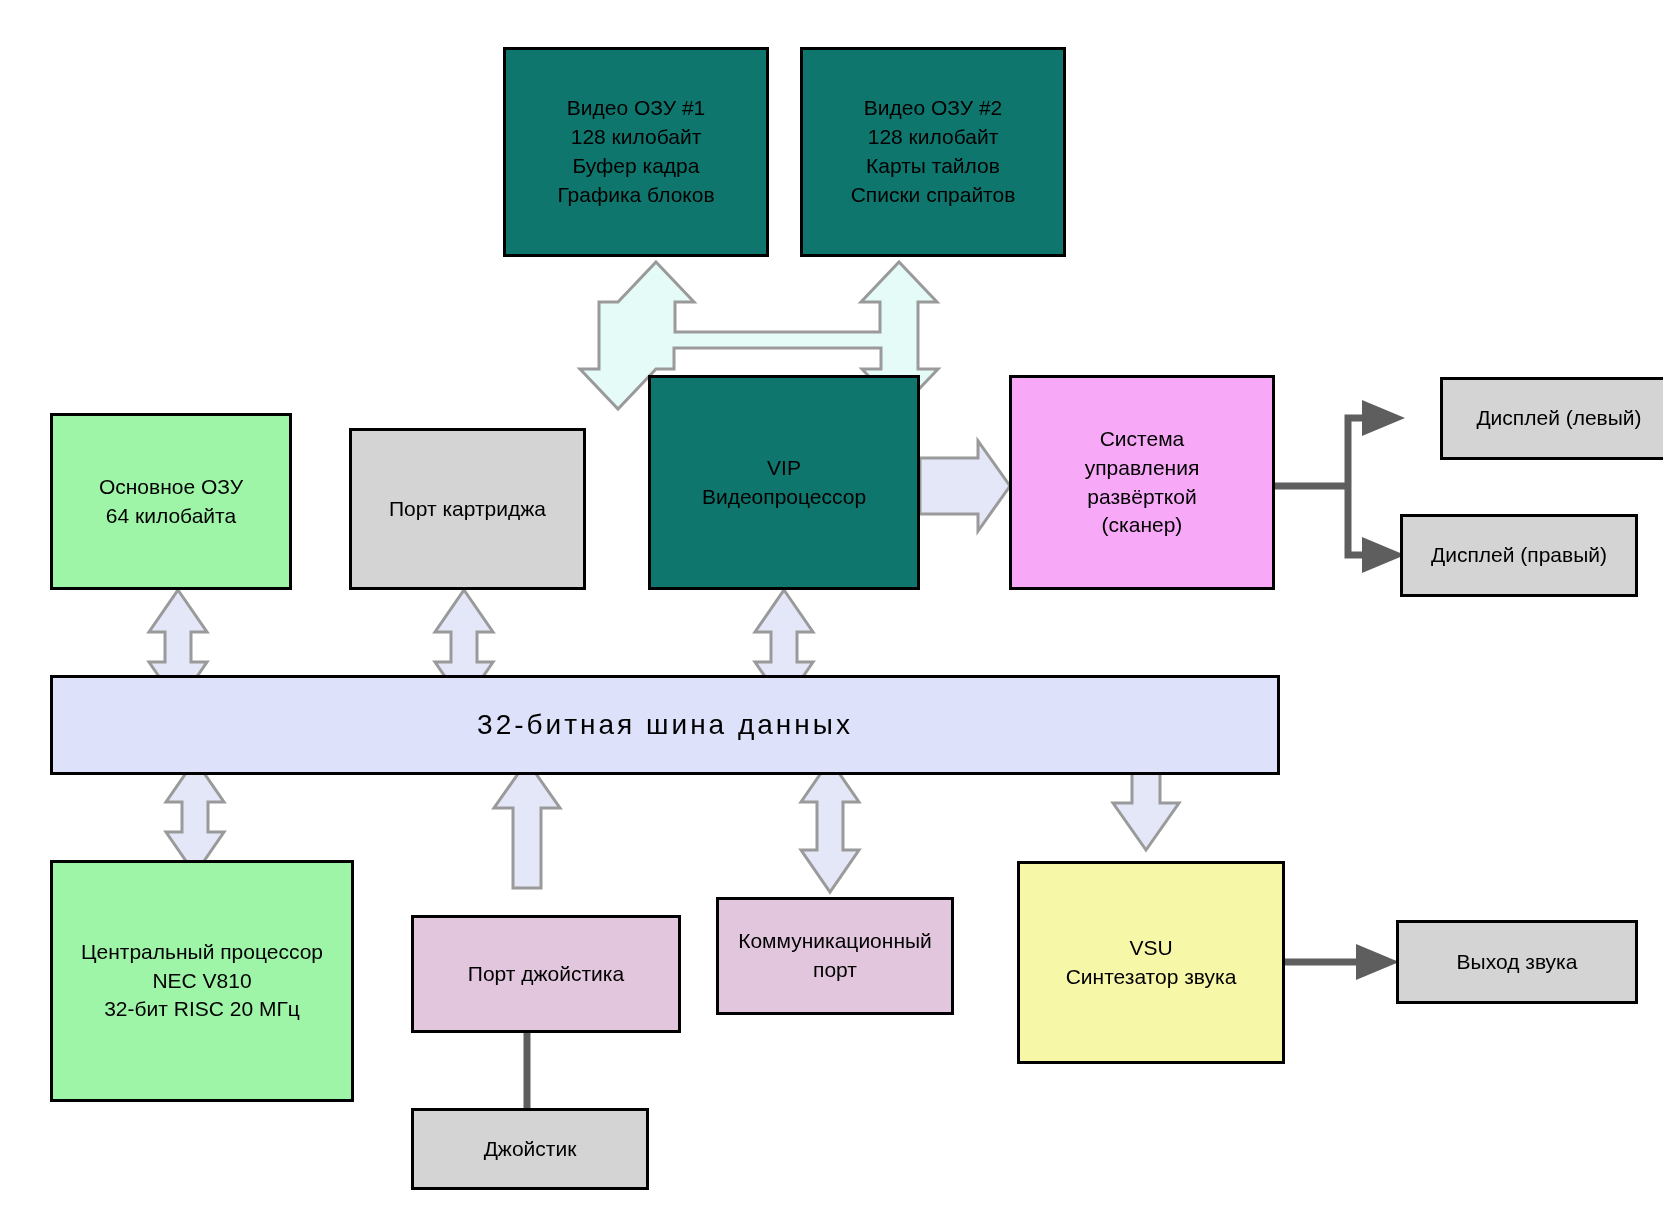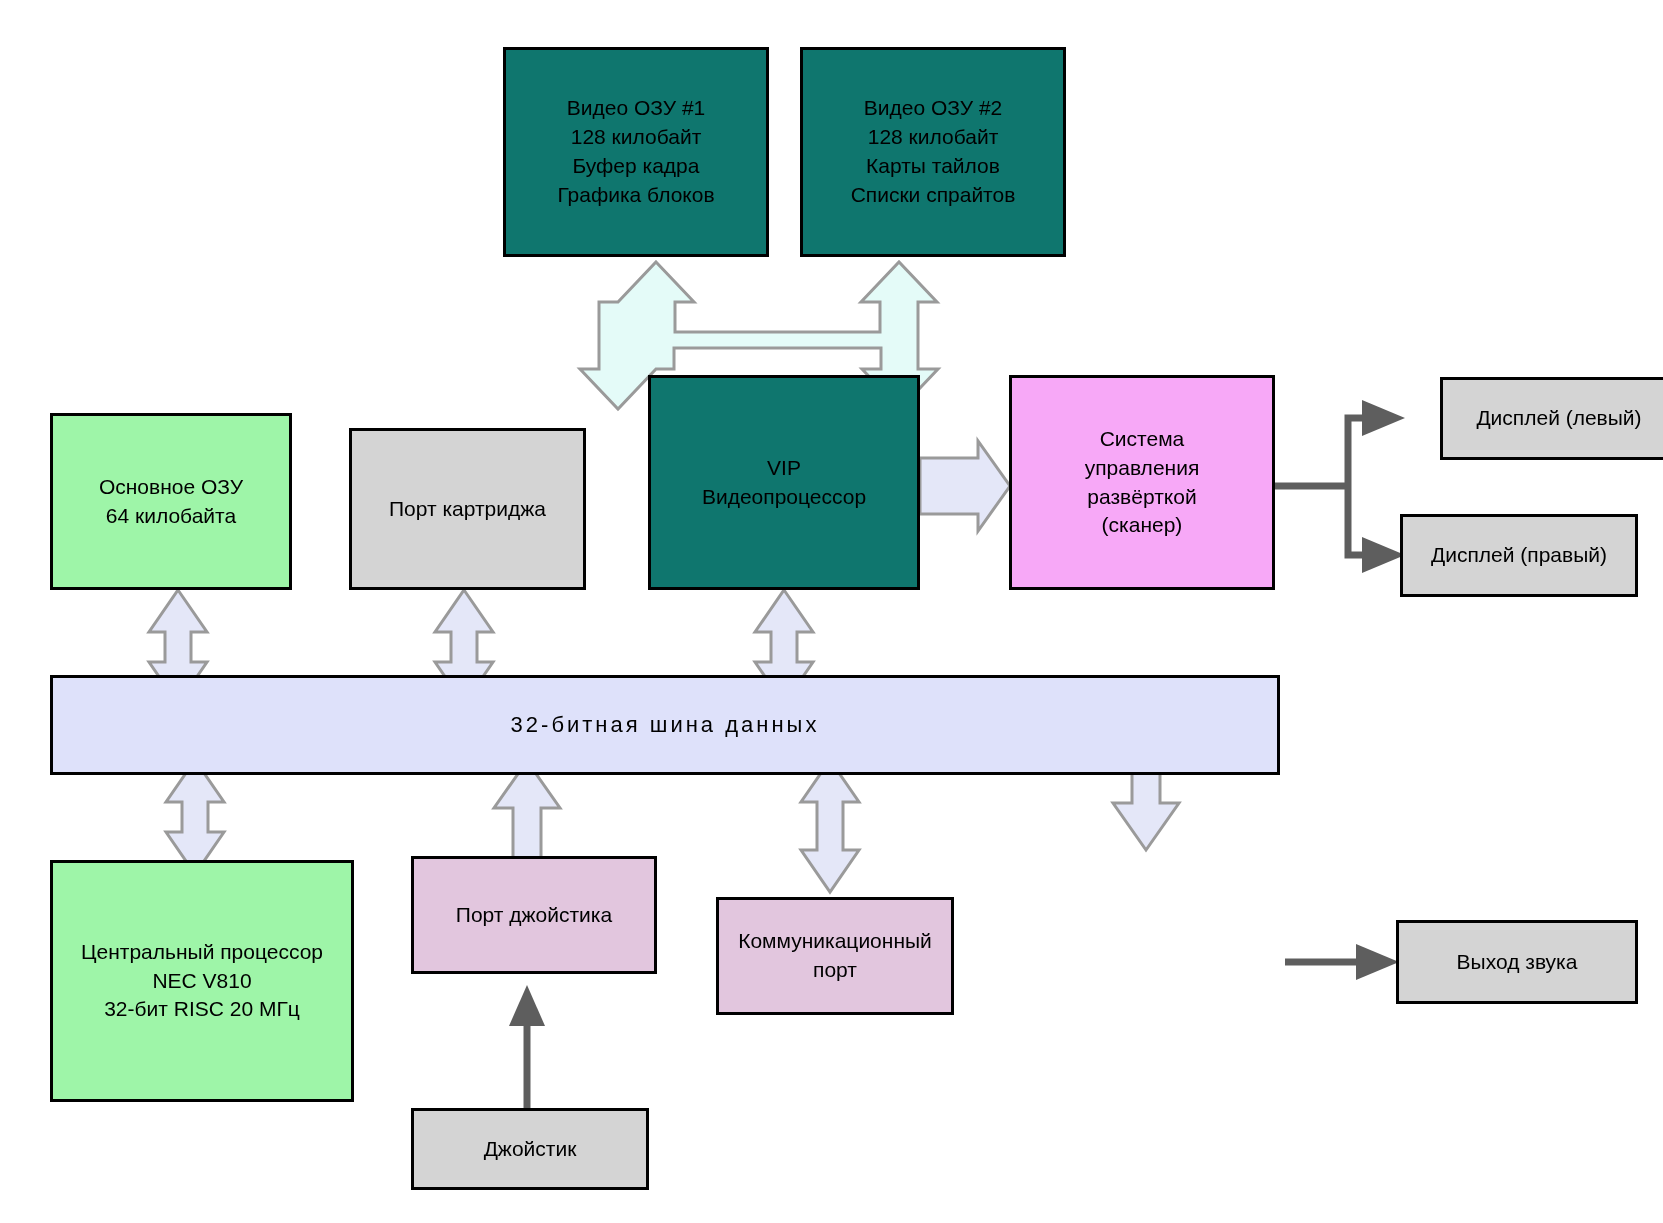--- a/index.html
+++ b/index.html
@@ -38,21 +38,21 @@
   }
   .n-blue   { background: #0f766e; }
   .n-green  { background: #9ef5a8; }
   .n-gray   { background: #d4d4d4; }
   .n-pink   { background: #f7a8f7; }
   .n-plum   { background: #e2c6de; }
   .n-yellow { background: #f7f7a8; }
   .n-bus    { background: #dee1fa; }
 
   #bus-bar {
-    font-size: 22px;
+    font-size: 28px;
     letter-spacing: 3px;
   }
 
   svg.arrows {
     position: absolute;
     left: 0;
     top: 0;
     width: 1663px;
     height: 1223px;
     pointer-events: none;
@@ -195,29 +195,33 @@
   <div class="node n-bus" id="bus-bar" style="left:50px; top:675px; width:1230px; height:100px;">
     <span class="node-label">32-битная шина данных</span>
   </div>
 
   <div class="node n-green" style="left:50px; top:860px; width:304px; height:242px;">
     <span class="node-label">Центральный процессор
 NEC V810
 32-бит RISC 20 МГц</span>
   </div>
 
-  <div class="node n-plum" style="left:411px; top:856px; width:246px; height:118px;text-align:center;">
+  <div class="node n-plum" style="left:411px; top:915px; width:270px; height:118px;text-align:center;">
     <span class="node-label">Порт джойстика</span>
   </div>
 
   <div class="node n-plum" style="left:716px; top:888px; width:238px; height:118px;margin-top:9px;">
     <span class="node-label">Коммуникационный
 порт</span>
   </div>
 
+  <div class="node n-yellow" style="left:1017px; top:861px; width:268px; height:203px;">
+    <span class="node-label">VSU
+Синтезатор звука</span>
+  </div>
 
   <div class="node n-gray" style="left:1396px; top:920px; width:242px; height:84px;">
     <span class="node-label">Выход звука</span>
   </div>
 
   <div class="node n-gray" style="left:411px; top:1108px; width:238px; height:82px;">
     <span class="node-label">Джойстик</span>
   </div>
 
 </div>

